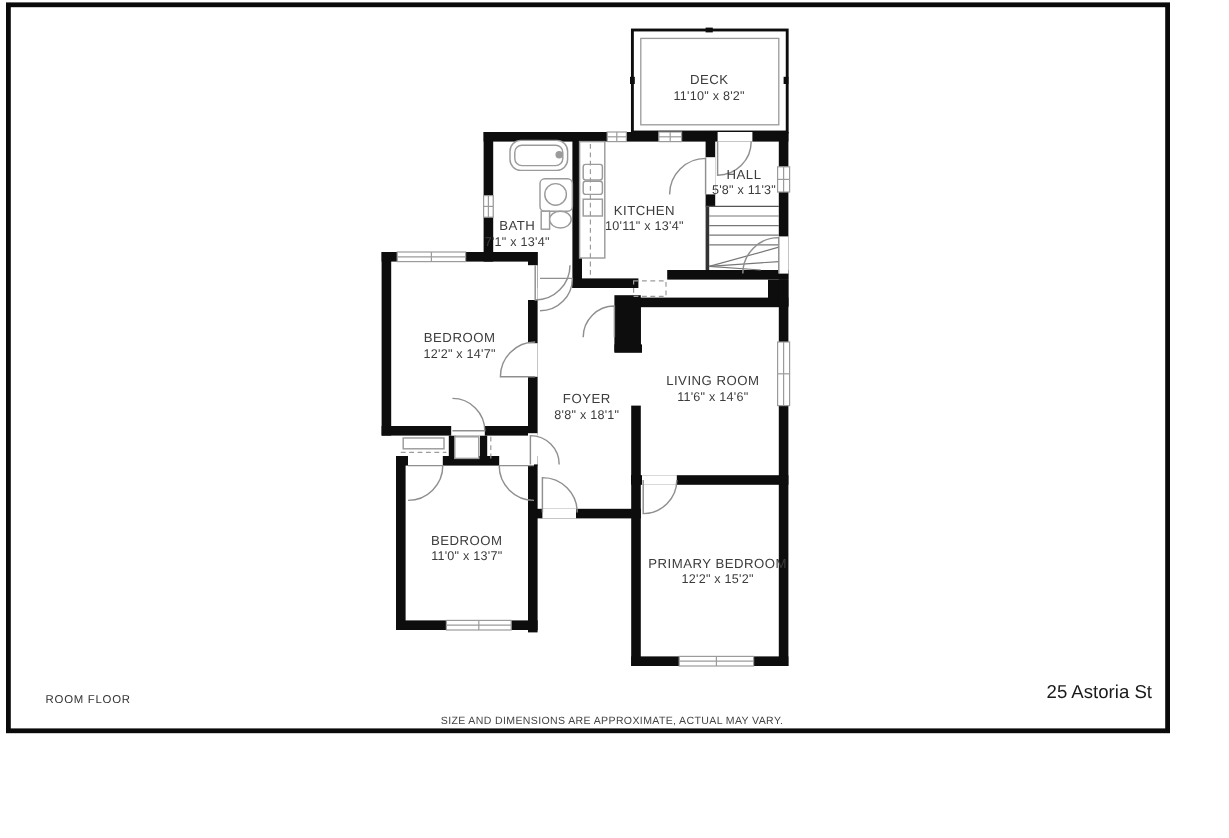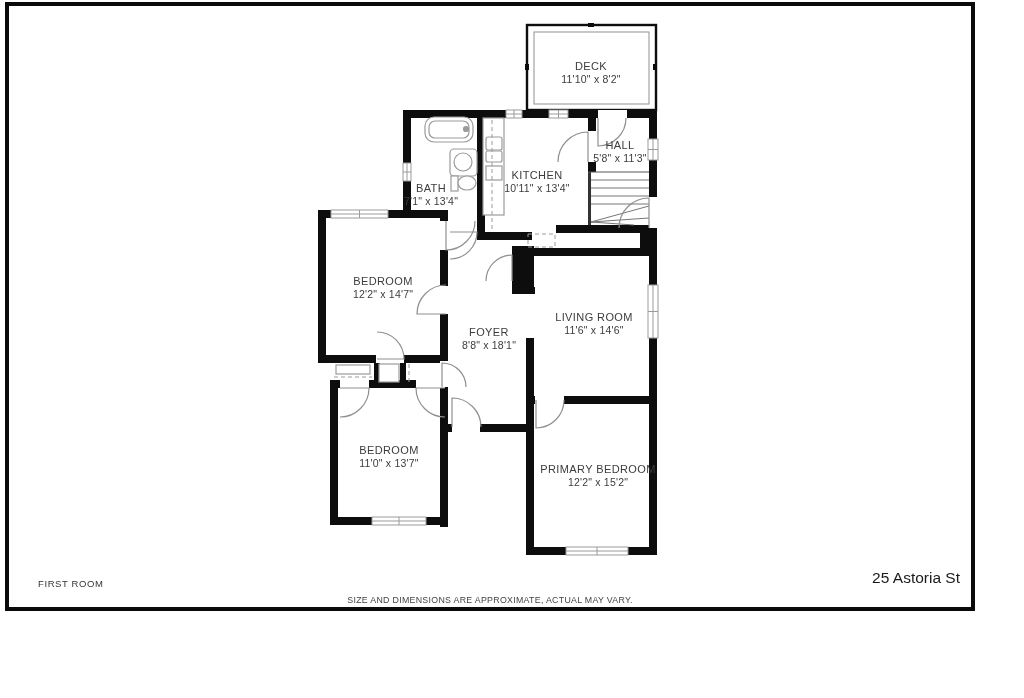--- a/index.html
+++ b/index.html
@@ -3,21 +3,21 @@
 <meta charset="utf-8">
 <style>
   html,body{margin:0;padding:0;background:#ffffff;}
   body{width:1024px;height:698px;position:relative;font-family:"Liberation Sans",sans-serif;overflow:hidden;}
   .frame{position:absolute;left:5px;top:2px;width:970px;height:609px;box-sizing:border-box;
          border:4px solid #0a0a0a;background:#ffffff;}
   #plan-svg{position:absolute;left:0;top:0;}
   #plan-svg text{font-family:"Liberation Sans",sans-serif;}
   .floor-label{position:absolute;left:38px;top:578px;font-size:9.5px;letter-spacing:.6px;color:#333;}
   .disclaimer{position:absolute;left:0;top:595px;width:980px;text-align:center;font-size:8.8px;
-              letter-spacing:.3px;color:#444;}
+              letter-spacing:.3px;color:#444;padding-left:20px;}
   .address{position:absolute;right:64px;top:568px;text-align:center;font-size:15.5px;line-height:19px;color:#1a1a1a;}
 </style>
 </head>
 <body>
 
 <div class="frame"></div>
 
 <svg id="plan-svg" width="1024" height="698" viewBox="0 0 1024 698">
     <rect x="527" y="25" width="129" height="85" fill="none" stroke="#0d0d0d" stroke-width="2.4"></rect>
     <rect x="534" y="32" width="115" height="72" fill="none" stroke="#9b9b9b" stroke-width="1.1"></rect>
@@ -140,17 +140,17 @@
     <text x="489" y="336" text-anchor="middle" font-size="11" letter-spacing="0.4" fill="#3c3c3c">FOYER</text>
     <text x="489" y="349" text-anchor="middle" font-size="10.5" letter-spacing="0.2" fill="#3c3c3c">8'8" x 18'1"</text>
     <text x="594" y="321" text-anchor="middle" font-size="11" letter-spacing="0.4" fill="#3c3c3c">LIVING ROOM</text>
     <text x="594" y="334" text-anchor="middle" font-size="10.5" letter-spacing="0.2" fill="#3c3c3c">11'6" x 14'6"</text>
     <text x="389" y="454" text-anchor="middle" font-size="11" letter-spacing="0.4" fill="#3c3c3c">BEDROOM</text>
     <text x="389" y="467" text-anchor="middle" font-size="10.5" letter-spacing="0.2" fill="#3c3c3c">11'0" x 13'7"</text>
     <text x="598" y="473" text-anchor="middle" font-size="11" letter-spacing="0.4" fill="#3c3c3c">PRIMARY BEDROOM</text>
     <text x="598" y="486" text-anchor="middle" font-size="10.5" letter-spacing="0.2" fill="#3c3c3c">12'2" x 15'2"</text>
   </svg>
 
-<div class="floor-label">FIRST ROOM</div>
+<div class="floor-label">ROOM FLOOR</div>
 <div class="disclaimer">SIZE AND DIMENSIONS ARE APPROXIMATE, ACTUAL MAY VARY.</div>
 <div class="address">
   <div>25 Astoria St</div>
 </div>
 
 </body></html>

